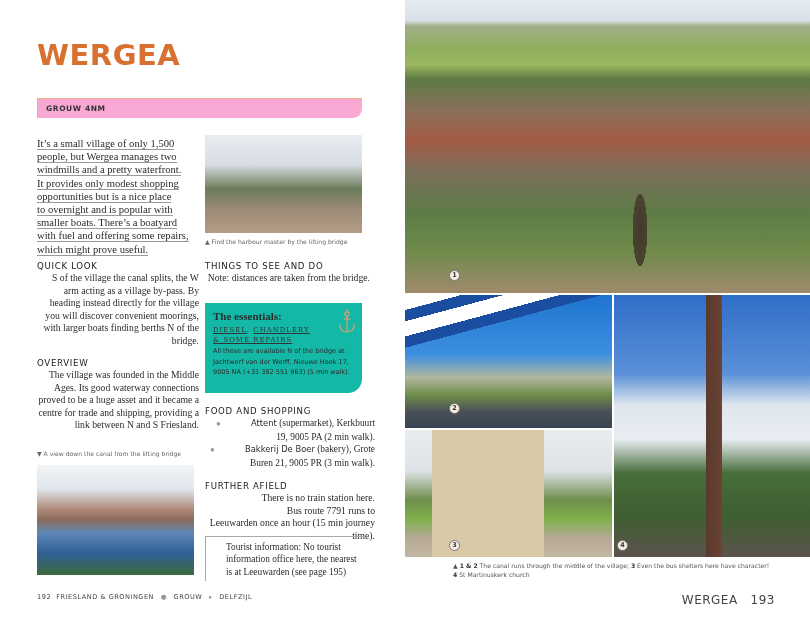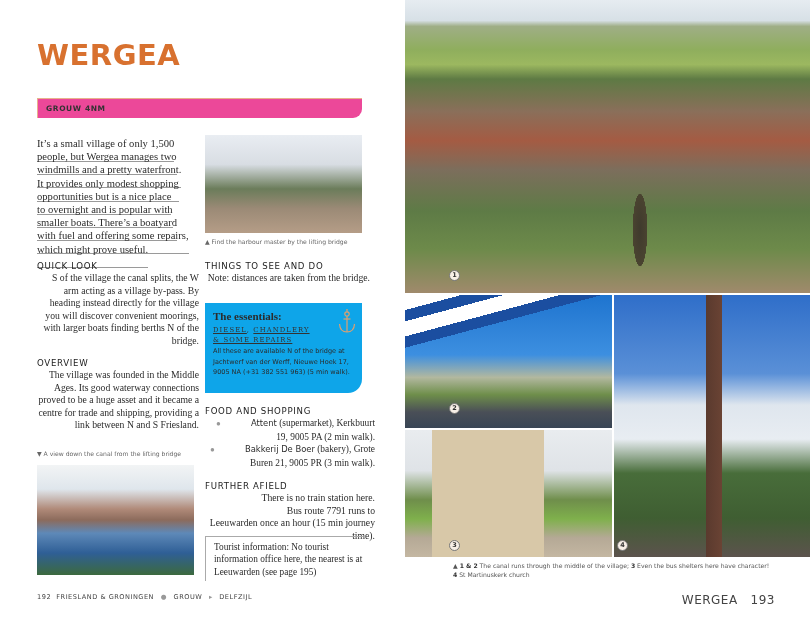--- a/index.html
+++ b/index.html
@@ -4,58 +4,58 @@
 <style>
   * { box-sizing: border-box; margin: 0; padding: 0; }
   html, body { width: 810px; height: 624px; background: #ffffff; overflow: hidden; }
   body { position: relative; font-family: "Liberation Serif", serif; color: #2b2b2b; }
 
   .page-left { position: absolute; left: 0; top: 0; width: 405px; height: 624px; background: #fff; }
   .page-right { position: absolute; left: 405px; top: 0; width: 405px; height: 624px; background: #fff; }
 
   .title { position: absolute; left: 37px; top: 38px; font-family: "DejaVu Sans", sans-serif; font-weight: bold; font-size: 29px; letter-spacing: 0.5px; color: #d8712f; }
 
-  .distance-bar { position: absolute; left: 37px; top: 98px; width: 325px; height: 20px; background: #ec4899; border-top: 1px solid #e7b28c; border-left: 1px solid #e7b28c; border-bottom-right-radius: 9px; padding-left: 8px; font-family: "DejaVu Sans", sans-serif; font-size: 7.5px; font-weight: bold; line-height: 19px; letter-spacing: 0.6px; color: #333; }
+  .distance-bar { position: absolute; left: 37px; top: 98px; width: 325px; height: 20px; background: #f9a8d4; border-top: 1px solid #e7b28c; border-left: 1px solid #e7b28c; border-bottom-right-radius: 9px; padding-left: 8px; font-family: "DejaVu Sans", sans-serif; font-size: 7.5px; font-weight: bold; line-height: 19px; letter-spacing: 0.6px; color: #333; }
 
   .intro { position: absolute; left: 37px; top: 137px; width: 160px; font-size: 10.6px; line-height: 13.2px; color: #2b2b2b; }
-  .intro span { border-bottom: 1px solid #9a9a9a; padding-bottom: 12px; }
+  .intro span { border-bottom: 1px solid #9a9a9a; padding-bottom: 0px; }
 
   .section-head { font-family: "DejaVu Sans", sans-serif; font-size: 8.6px; letter-spacing: 0.7px; color: #222; margin-bottom: 1px; }
   .section-body { font-size: 9.7px; line-height: 12.5px; color: #2b2b2b; text-align: right; }
 
   .quick-look { position: absolute; left: 37px; top: 261px; width: 162px; }
   .overview { position: absolute; left: 37px; top: 358px; width: 162px; }
 
   .caption { font-family: "DejaVu Sans", sans-serif; font-size: 6.1px; color: #666; }
   .caption-canal { position: absolute; left: 37px; top: 450px; width: 165px; }
   .caption-harbour { position: absolute; left: 205px; top: 238px; width: 165px; }
 
   .photo { position: absolute; overflow: hidden; }
 
   .photo-harbour { left: 205px; top: 135px; width: 157px; height: 98px; background: linear-gradient(180deg, #e9edf2 0%, #d8dde3 30%, #6b7c5a 55%, #9b8a76 75%, #b59d87 100%); }
   .photo-canal { left: 37px; top: 465px; width: 157px; height: 110px; background: linear-gradient(180deg, #f2f4f5 0%, #dfe6ec 22%, #b08a79 40%, #8c6b5c 50%, #5e89b8 62%, #2f5f96 80%, #3c6a3e 100%); }
 
   .things { position: absolute; left: 205px; top: 261px; width: 165px; }
 
-  .essentials { position: absolute; left: 205px; top: 303px; width: 157px; height: 90px; background: #0ea5e9; border-bottom-right-radius: 14px; padding: 7px 8px; }
+  .essentials { position: absolute; left: 205px; top: 303px; width: 157px; height: 90px; background: #14b8a6; border-bottom-right-radius: 14px; padding: 7px 8px; }
   .essentials-title { font-size: 11px; font-weight: bold; color: #2b2b2b; margin-bottom: 3px; font-family: "Liberation Serif", serif; }
   .essentials-sub { font-size: 6.8px; letter-spacing: 1.1px; color: #333; line-height: 10px; font-family: "DejaVu Serif", serif; }
   .essentials-sub u { text-decoration: underline; }
   .essentials-body { font-family: "DejaVu Sans", sans-serif; font-size: 6.5px; line-height: 10.6px; color: #2b2b2b; margin-top: 1px; }
   .anchor-icon { position: absolute; right: 6px; top: 6px; width: 18px; height: 26px; }
 
   .food { position: absolute; left: 205px; top: 406px; width: 170px; }
   .food .section-body { font-size: 9.4px; }
   .bullet { color: #999; font-size: 8px; }
   .sans { font-family: "DejaVu Sans", sans-serif; font-size: 8.4px; margin-left: 28px; }
 
   .further { position: absolute; left: 205px; top: 481px; width: 170px; }
   .indent { padding-left: 16px; margin-left: 28px; }
 
-  .tourist-box { position: absolute; left: 205px; top: 536px; width: 158px; height: 45px; border-top: 1px solid #aaa; border-left: 1px solid #aaa; padding: 4px 0 0 8px; font-size: 9.3px; line-height: 12.4px; color: #2b2b2b; }
+  .tourist-box { position: absolute; left: 205px; top: 536px; width: 158px; height: 45px; border-top: 1px solid #aaa; border-left: 1px solid #aaa; padding: 4px 0 0 20px; font-size: 9.3px; line-height: 12.4px; color: #2b2b2b; }
 
   .footer-left { position: absolute; left: 37px; top: 593px; font-family: "DejaVu Sans", sans-serif; font-size: 6.6px; letter-spacing: 0.5px; color: #444; }
   .footer-left .sep { color: #999; padding: 0 4px; }
   .footer-right { position: absolute; right: 35px; top: 593px; font-family: "DejaVu Sans", sans-serif; font-size: 12px; letter-spacing: 0.5px; color: #444; }
 
   
   .photo-aerial { left: 0; top: 0; width: 405px; height: 293px;
     background:
       radial-gradient(ellipse 12px 60px at 235px 230px, #3f3a2d 0%, #4a4330 60%, transparent 61%),
       linear-gradient(180deg, #e6ecf1 0%, #d7e0e6 7%, #9fae86 9%, #8fae5d 17%, #9cb860 22%, #5e7a44 27%, #8a6f5a 38%, #a45b43 48%, #7c6e5c 58%, #5e7b46 72%, #6d8a4a 85%, #a08a6c 100%); }

